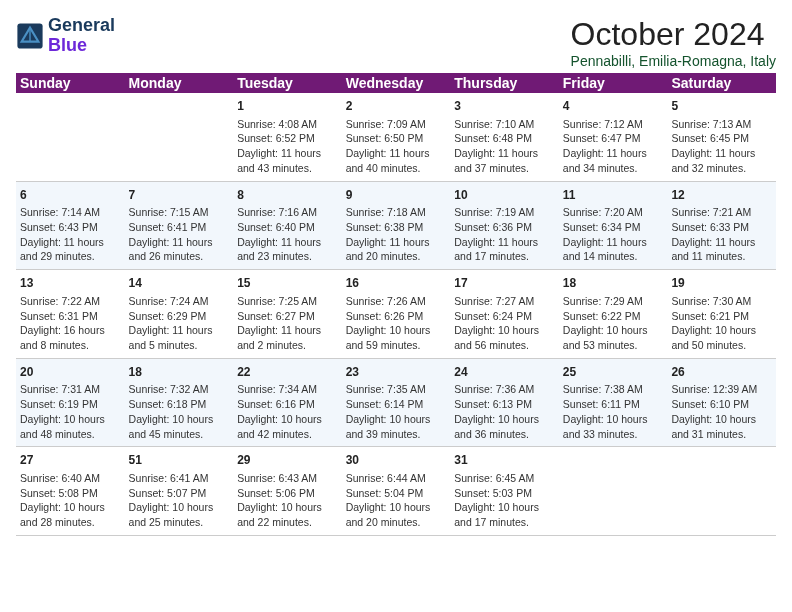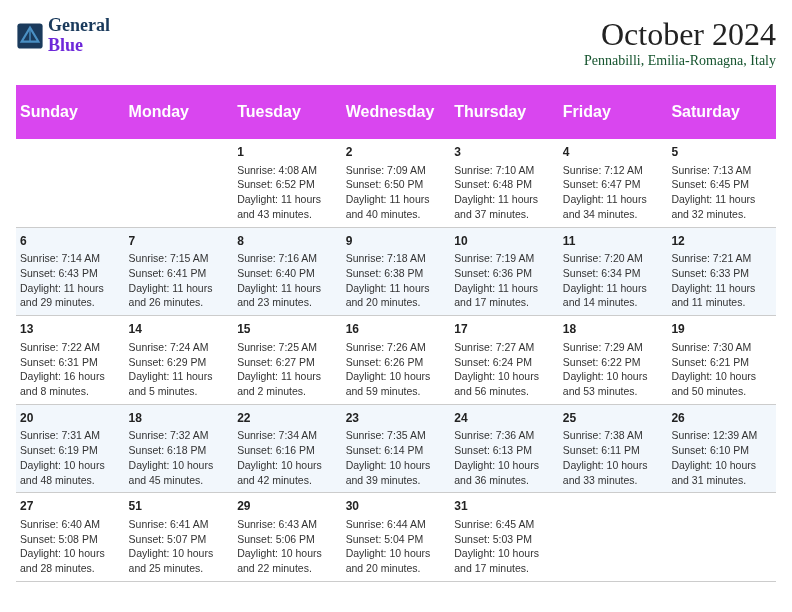--- a/index.html
+++ b/index.html
@@ -7,65 +7,64 @@
       font-family: Arial, sans-serif;
       background: #fff;
       width: 792px;
       min-height: 612px;
       padding: 16px;
     }
     .header {
       display: flex;
       justify-content: space-between;
       align-items: flex-start;
-      margin-bottom: 16px;
-      font-family: Liberation Serif, serif;
+      margin-bottom: 4px;
     }
     .logo {
       display: flex;
       align-items: center;
     }
     .logo-text {
       font-size: 18px;
       font-weight: bold;
       color: #1a3a5c;
       line-height: 1.1;
     }
     .logo-text span {
       color: #6d28d9;
     }
     .logo-icon {
       width: 28px;
       height: 28px;
       margin-right: 4px;
     }
     .title-block {
-      text-align: right;
+      text-align: left;
     }
     .month-title {
       font-size: 32px;
       font-weight: normal;
       color: #222;
     }
     .location {
       font-size: 14px;
       color: #14532d;
     }
     table {
       width: 100%;
       border-collapse: collapse;
       font-size: 11px;
     }
     thead tr th {
-      background: #d946ef;
+      background: #701a75;
       color: #fff;
-      padding: 18px 4px;
+      padding: 2px 4px;
       text-align: left;
       font-weight: bold;
-      font-size: 16px;
+      font-size: 14px;
     }
     tbody tr {
       border-bottom: 1px solid #ccc;
     }
     tbody tr:nth-child(odd) {
       background: #fff;
     }
     tbody tr:nth-child(even) {
       background: #f2f7fc;
     }

